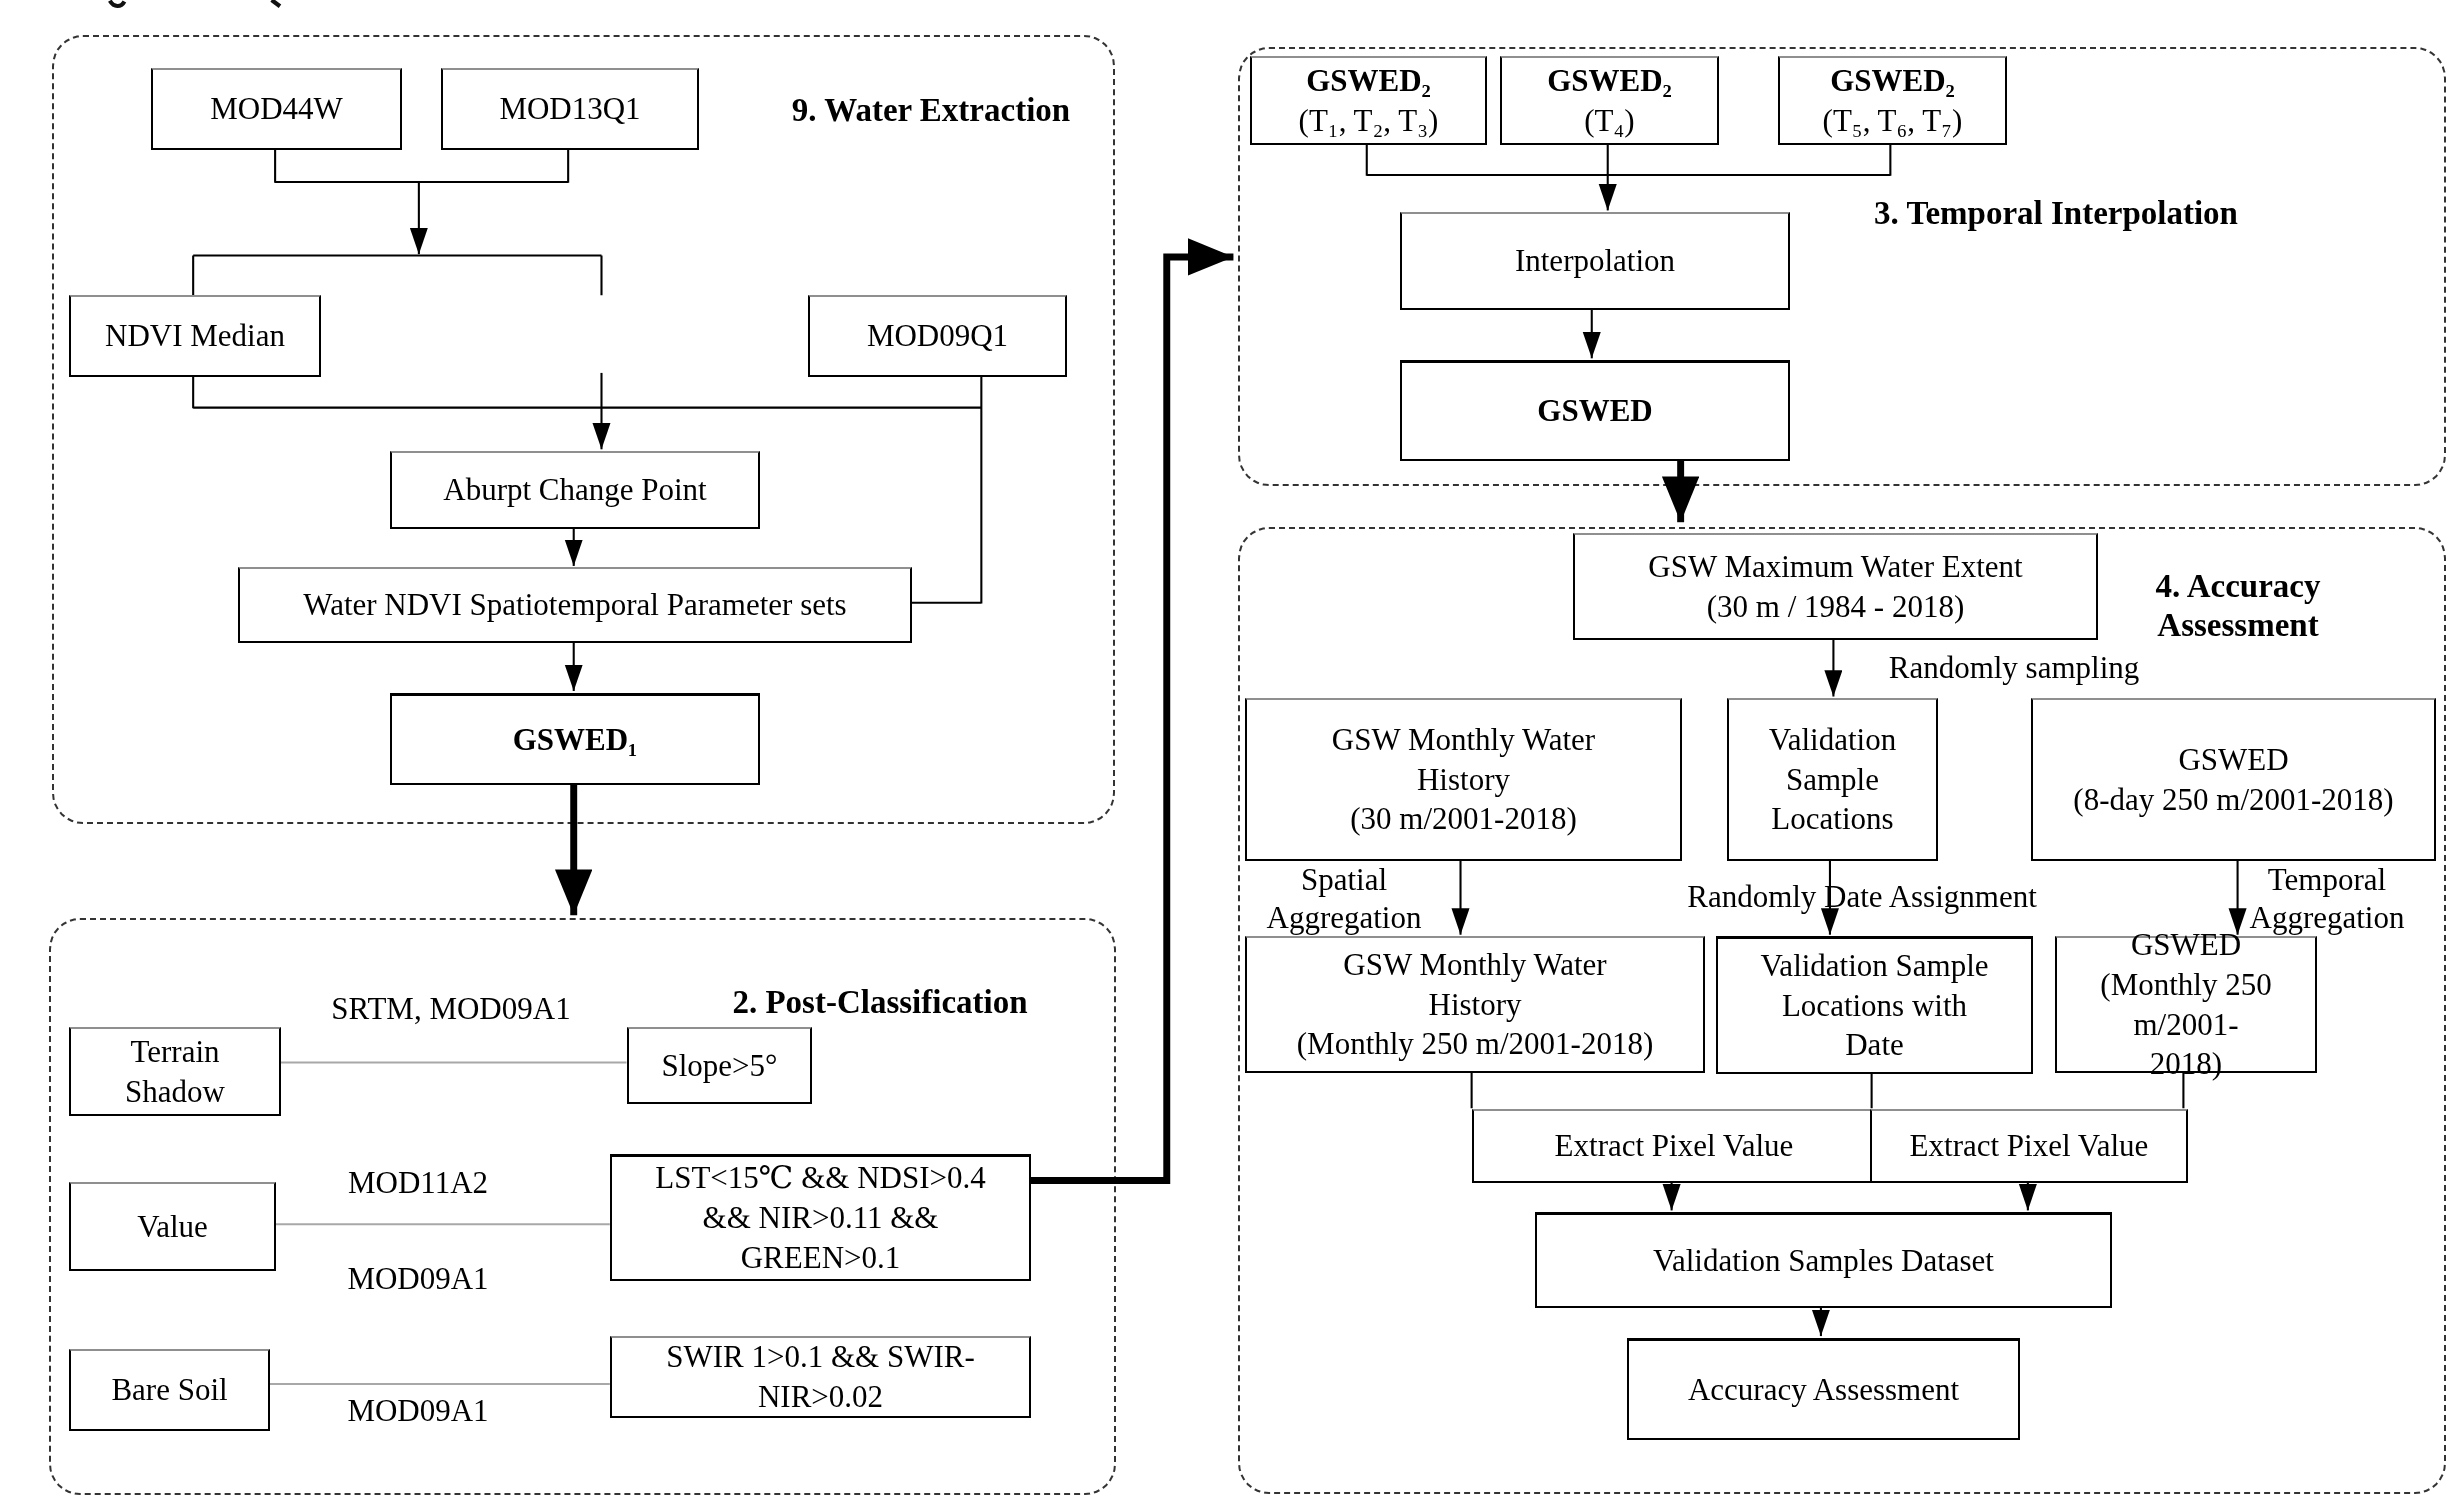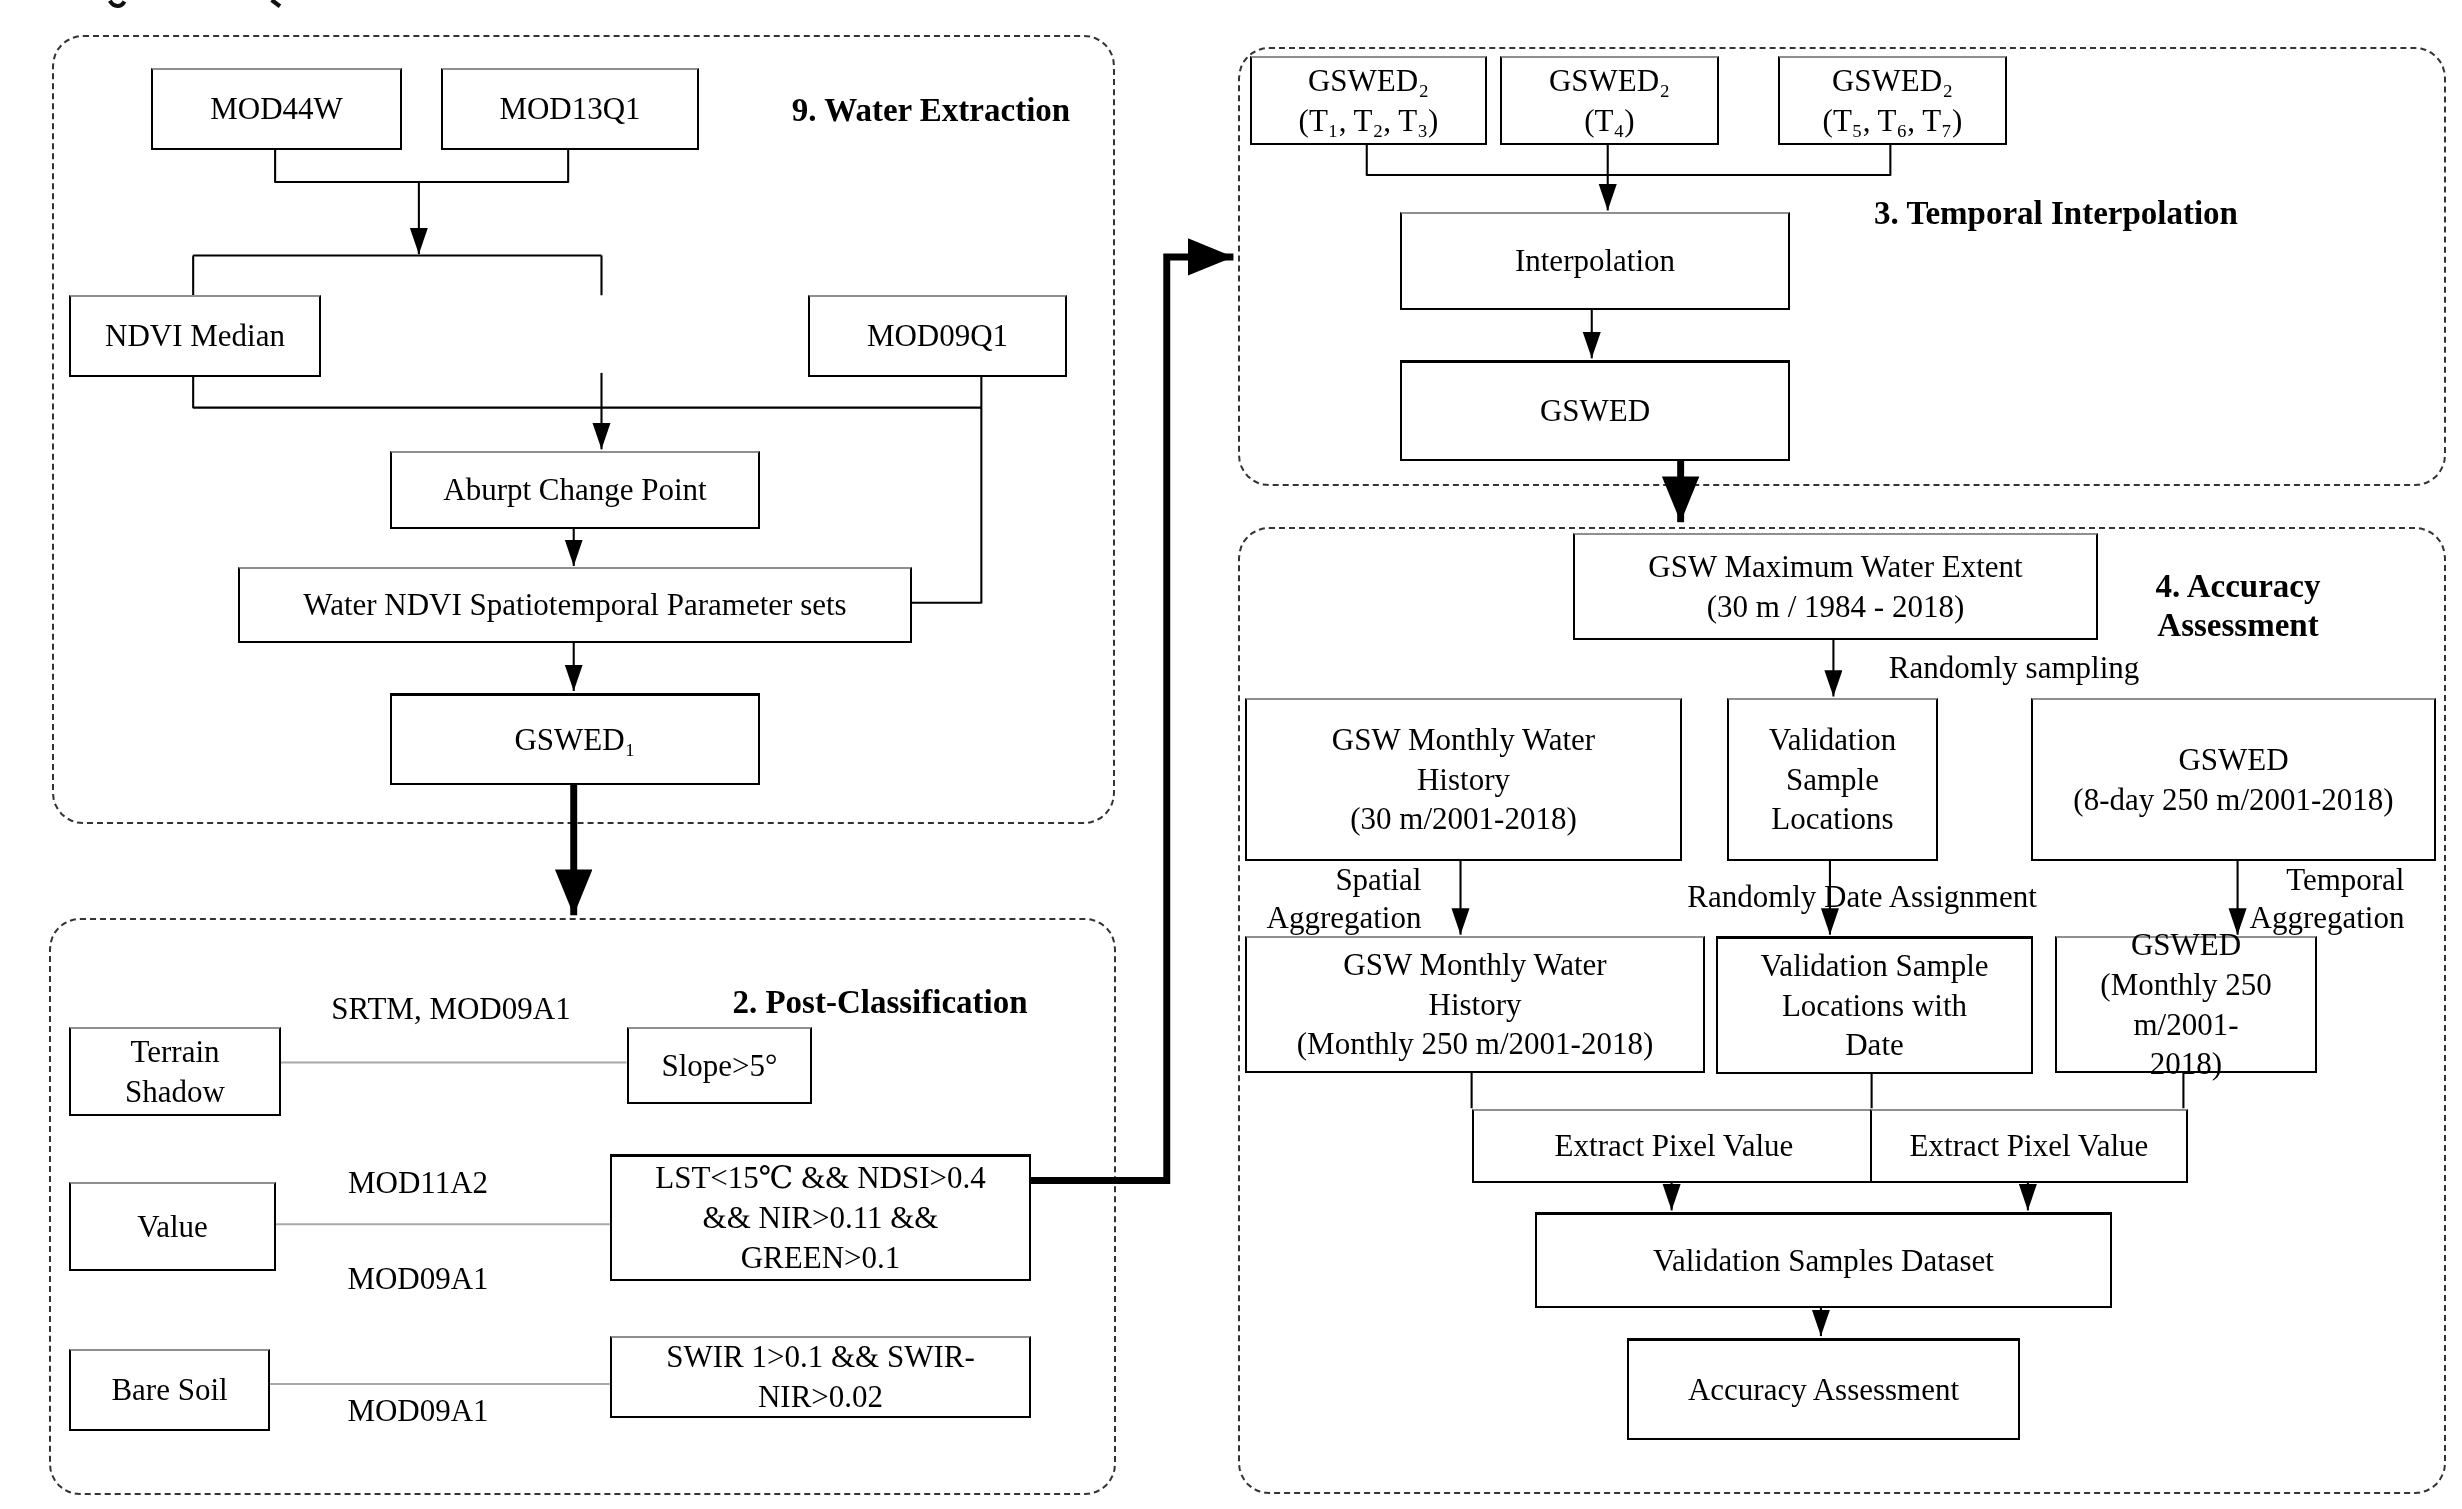--- a/index.html
+++ b/index.html
@@ -8,27 +8,27 @@
     font-family:"Liberation Serif","DejaVu Serif",serif;color:#000;overflow:hidden;
   }
   svg.wires{position:absolute;left:0;top:0;z-index:1;}
   .section{position:absolute;border:2.1px dashed #333;border-radius:31px;background:transparent;z-index:0;}
   .box{
     position:absolute;background:#fff;border:2.1px solid #000;border-top:2.8px solid #8f8f8f;
     display:flex;flex-direction:column;align-items:center;justify-content:center;
     text-align:center;font-size:31px;line-height:1.28;white-space:pre-line;z-index:2;
   }
   .box.black-top{border-top:3.5px solid #000;}
-  .bold{font-weight:normal;}
+  .bold{font-weight:bold;}
   .title{
     position:absolute;font-weight:bold;font-size:33px;text-align:center;
     white-space:pre-line;line-height:1.17;transform:translate(-50%,-50%);z-index:3;
   }
   .lbl{
-    position:absolute;font-size:31px;text-align:right;white-space:pre-line;
+    position:absolute;font-size:31px;text-align:center;white-space:pre-line;
     transform:translate(-50%,-50%);line-height:1.22;z-index:3;
   }
 </style>
 </head>
 <body>
 
 <div id="canvas">
 
   <div class="section" style="left:52px;top:35px;width:1059px;height:785px"></div>
   <div class="section" style="left:49px;top:918px;width:1063px;height:573px"></div>

